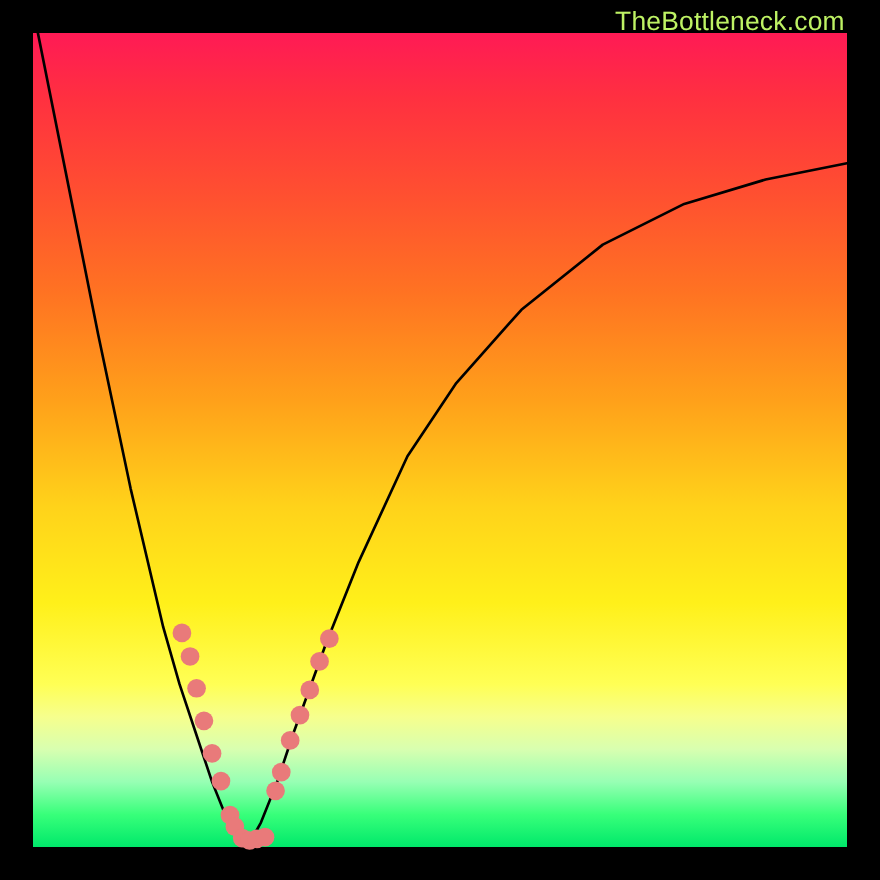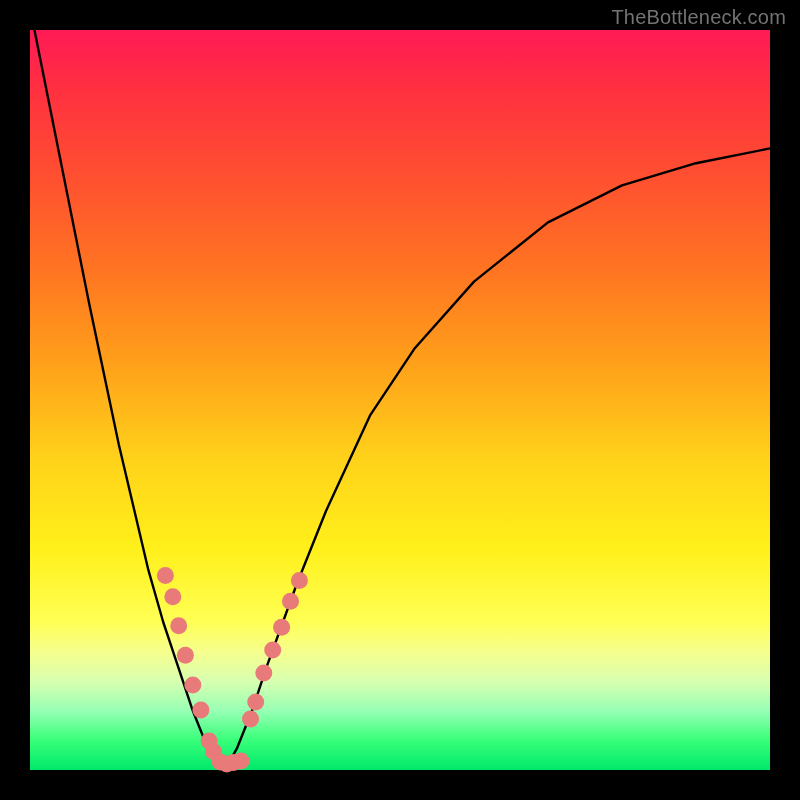--- a/index.html
+++ b/index.html
@@ -35,23 +35,23 @@
       #f6ff8d 84%,
       #d8ffb0 88%,
       #97ffb4 92%,
       #38ff7a 96%,
       #00e86a 100%
     );
   }
   .watermark {
     position: absolute;
     top: 6px;
-    right: 14px;
-    color: #737373;
-    font-size: 20px;
+    right: 32px;
+    color: #bef264;
+    font-size: 24px;
     letter-spacing: 0.2px;
     user-select: none;
   }
   svg.curve {
     position: absolute;
     left: 0;
     top: 0;
     width: 740px;
     height: 740px;
     overflow: visible;

